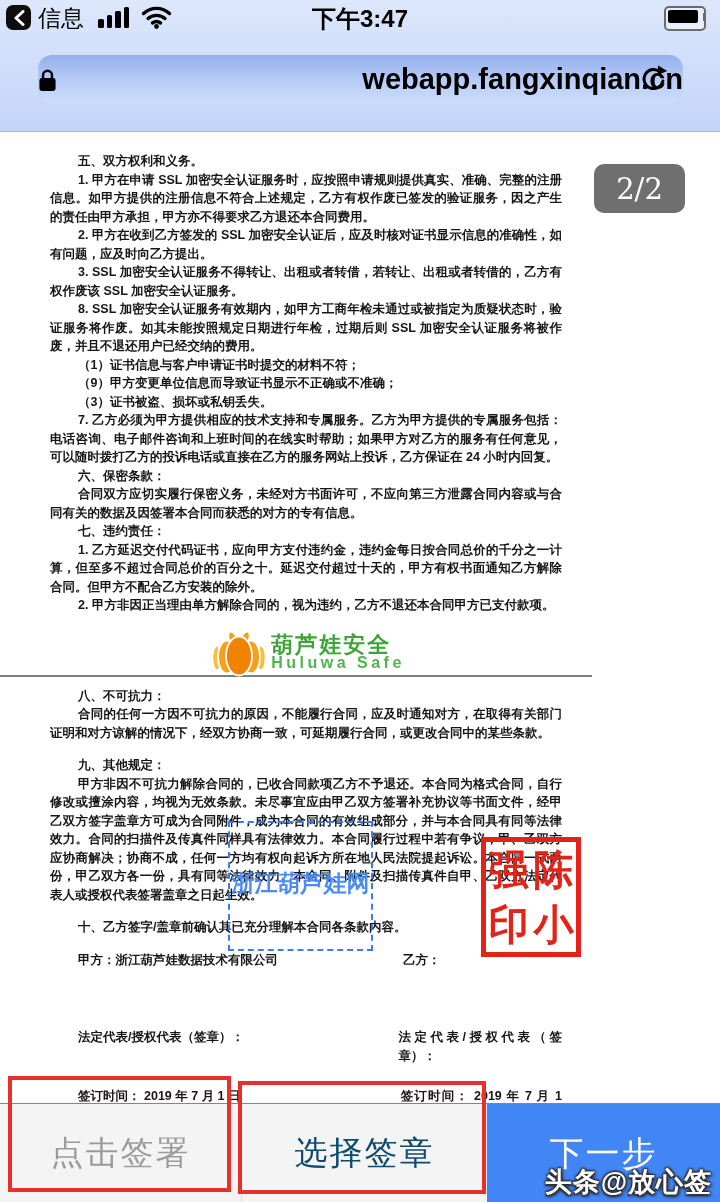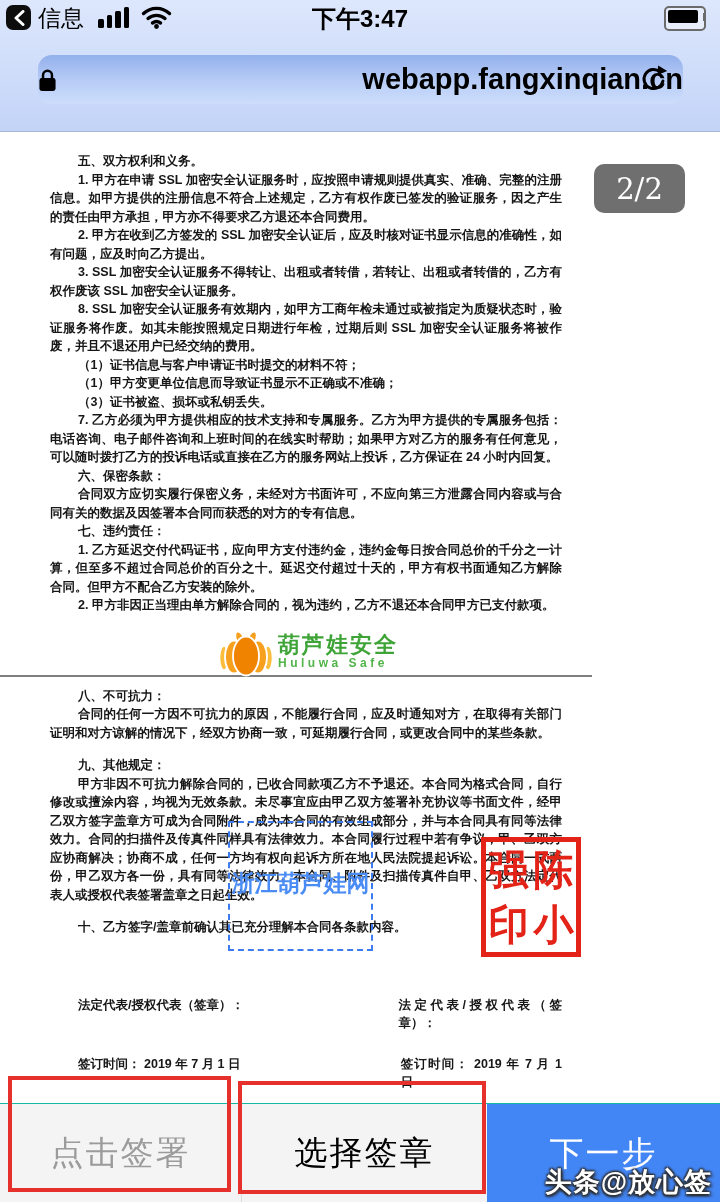--- a/index.html
+++ b/index.html
@@ -44,21 +44,21 @@
   }
   .content{padding:20px 30px 0 50px;font-size:12.5px;line-height:18.5px;color:#161616;
     font-weight:600;text-align:justify;}
   .content p{margin:0;text-indent:28px;}
   .content p.b{font-weight:800;}
   .content p.gap{margin-top:0;}
   .content p.gap-s{}
   .content p.gap-m{margin-top:14px;}
   .logo-row{display:flex;justify-content:center;align-items:center;gap:0;margin:12px 0 0;height:50px;}
   .logo-cn{color:#3FA437;font-size:22px;font-weight:800;letter-spacing:2px;line-height:22px;}
-  .logo-en{color:#52B44A;font-size:12px;font-weight:700;letter-spacing:3.5px;line-height:14px;}
+  .logo-en{color:#52B44A;font-size:16px;font-weight:700;letter-spacing:3.5px;line-height:14px;}
   .page-line{height:0;border-top:2px solid #7e7e7e;margin:-2px -30px 10px -50px;}
   .sig-row{display:flex;}
   .sig-row .l{margin-left:28px;width:325px;}
   .r-party{margin-top:14px;}
   .r-rep{margin-top:59px;}
   .r-date{margin-top:22px;}
   
   .badge{
     position:absolute;left:594px;top:164px;width:91px;height:49px;z-index:5;
     background:rgba(70,70,70,.78);border-radius:10px;color:#fff;
@@ -74,21 +74,21 @@
     border:5px solid #E42318;display:grid;grid-template-columns:1fr 1fr;grid-template-rows:1fr 1fr;
     color:#E42318;background:rgba(255,255,255,.0);cursor:grab;
   }
   .stamp span{display:flex;align-items:center;justify-content:center;
     font-size:40px;font-weight:900;transform:scaleY(1.04);}
   
   .footer{position:absolute;left:0;top:1103px;width:720px;height:99px;display:flex;z-index:3;
     background:#f4f4f5;border-top:1px solid #14b8a6;}
   .btn{display:flex;align-items:center;justify-content:center;cursor:pointer;}
   .btn-sign{width:241px;border-right:1px solid #dcdcdc;font-size:33px;color:#9b9b9b;letter-spacing:2px;}
-  .btn-seal{width:245px;font-size:33px;color:#000000;letter-spacing:2px;}
+  .btn-seal{width:245px;font-size:33px;color:#0c4a6e;letter-spacing:2px;}
   .btn-next{flex:1;background:#4285F4;color:#fff;font-size:34px;letter-spacing:2px;}
   .anno{position:absolute;border:4px solid #E6302B;z-index:6;pointer-events:none;}
   .anno1{left:8px;top:1076px;width:215px;height:108px;}
   .anno2{left:238px;top:1081px;width:240px;height:105px;}
   .credit{
     position:absolute;right:8px;top:1164px;z-index:7;color:#fff;font-size:27px;font-weight:800;
     white-space:nowrap;letter-spacing:1px;
     text-shadow:2px 2px 3px #2c2c2c,-1px -1px 2px #2c2c2c,1px -1px 2px #2c2c2c,-1px 2px 2px #2c2c2c;
   }
 </style>
@@ -142,21 +142,21 @@
 
 <div class="doc">
   <div class="clip-frag"></div>
   <div class="content">
     <p class="b">五、双方权利和义务。</p>
     <p>1. 甲方在申请 SSL 加密安全认证服务时，应按照申请规则提供真实、准确、完整的注册信息。如甲方提供的注册信息不符合上述规定，乙方有权作废已签发的验证服务，因之产生的责任由甲方承担，甲方亦不得要求乙方退还本合同费用。</p>
     <p>2. 甲方在收到乙方签发的 SSL 加密安全认证后，应及时核对证书显示信息的准确性，如有问题，应及时向乙方提出。</p>
     <p>3. SSL 加密安全认证服务不得转让、出租或者转借，若转让、出租或者转借的，乙方有权作废该 SSL 加密安全认证服务。</p>
     <p>8. SSL 加密安全认证服务有效期内，如甲方工商年检未通过或被指定为质疑状态时，验证服务将作废。如其未能按照规定日期进行年检，过期后则 SSL 加密安全认证服务将被作废，并且不退还用户已经交纳的费用。</p>
     <p>（1）证书信息与客户申请证书时提交的材料不符；</p>
-    <p>（1）甲方变更单位信息而导致证书显示不正确或不准确；</p>
+    <p>（9）甲方变更单位信息而导致证书显示不正确或不准确；</p>
     <p>（3）证书被盗、损坏或私钥丢失。</p>
     <p>7. 乙方必须为甲方提供相应的技术支持和专属服务。乙方为甲方提供的专属服务包括：电话咨询、电子邮件咨询和上班时间的在线实时帮助；如果甲方对乙方的服务有任何意见，可以随时拨打乙方的投诉电话或直接在乙方的服务网站上投诉，乙方保证在 24 小时内回复。</p>
     <p class="b gap">六、保密条款：</p>
     <p>合同双方应切实履行保密义务，未经对方书面许可，不应向第三方泄露合同内容或与合同有关的数据及因签署本合同而获悉的对方的专有信息。</p>
     <p class="b gap">七、违约责任：</p>
     <p>1. 乙方延迟交付代码证书，应向甲方支付违约金，违约金每日按合同总价的千分之一计算，但至多不超过合同总价的百分之十。延迟交付超过十天的，甲方有权书面通知乙方解除合同。但甲方不配合乙方安装的除外。</p>
     <p>2. 甲方非因正当理由单方解除合同的，视为违约，乙方不退还本合同甲方已支付款项。</p>
 
     <div class="logo-row">
       <svg width="64" height="50" viewBox="0 0 64 50">
@@ -174,20 +174,24 @@
       </span>
     </div>
     <div class="page-line"></div>
 
     <p class="b gap-s">八、不可抗力：</p>
     <p>合同的任何一方因不可抗力的原因，不能履行合同，应及时通知对方，在取得有关部门证明和对方谅解的情况下，经双方协商一致，可延期履行合同，或更改合同中的某些条款。</p>
     <p class="b gap-m">九、其他规定：</p>
     <p>甲方非因不可抗力解除合同的，已收合同款项乙方不予退还。本合同为格式合同，自行修改或擅涂内容，均视为无效条款。未尽事宜应由甲乙双方签署补充协议等书面文件，经甲乙双方签字盖章方可成为合同附件，成为本合同的有效组成部分，并与本合同具有同等法律效力。合同的扫描件及传真件同样具有法律效力。本合同履行过程中若有争议，甲、乙双方应协商解决；协商不成，任何一方均有权向起诉方所在地人民法院提起诉讼。本合同一式两份，甲乙双方各一份，具有同等法律效力。本合同、附件及扫描传真件自甲、乙双方法定代表人或授权代表签署盖章之日起生效。</p>
     <p class="b gap-m">十、乙方签字/盖章前确认其已充分理解本合同各条款内容。</p>
 
+    <div class="sig-row r-party">
+      <span class="l">甲方：浙江葫芦娃数据技术有限公司</span>
+      <span class="r">乙方：</span>
+    </div>
     <div class="sig-row r-rep">
       <span class="l">法定代表/授权代表（签章）：</span>
       <span class="r">法定代表/授权代表（签章）：</span>
     </div>
     <div class="sig-row r-date">
       <span class="l">签订时间：  2019 年 7 月 1 日</span>
       <span class="r">签订时间：  2019 年 7 月 1 日</span>
     </div>
   </div>
 </div>

